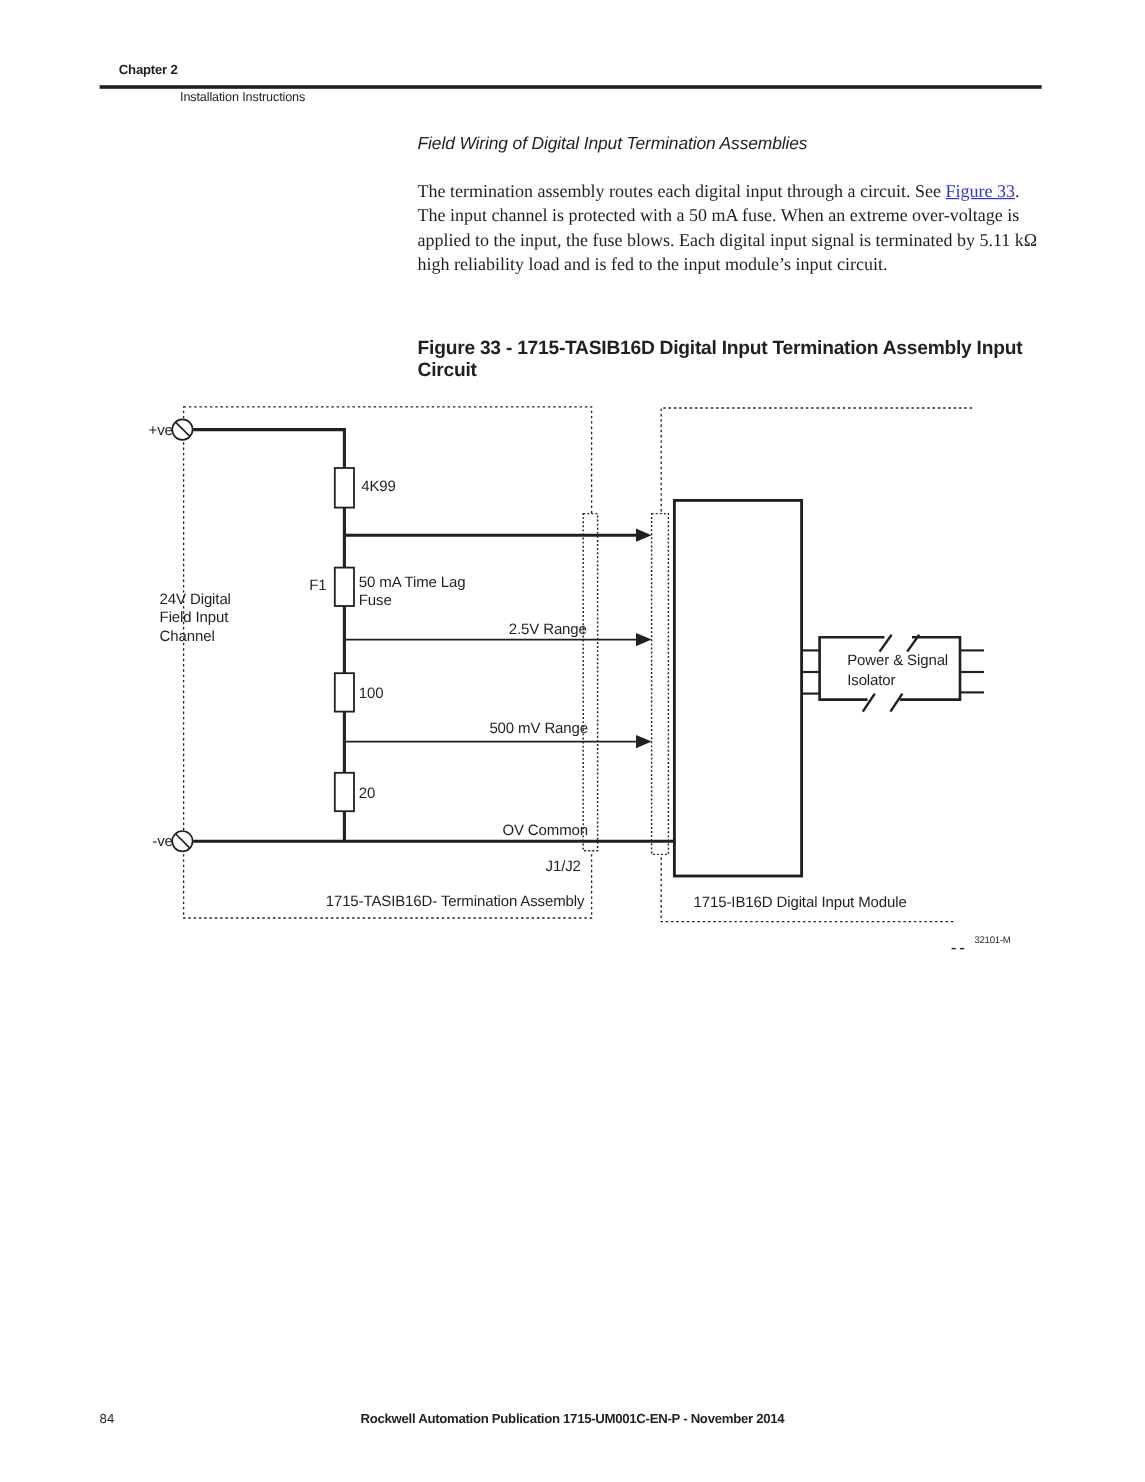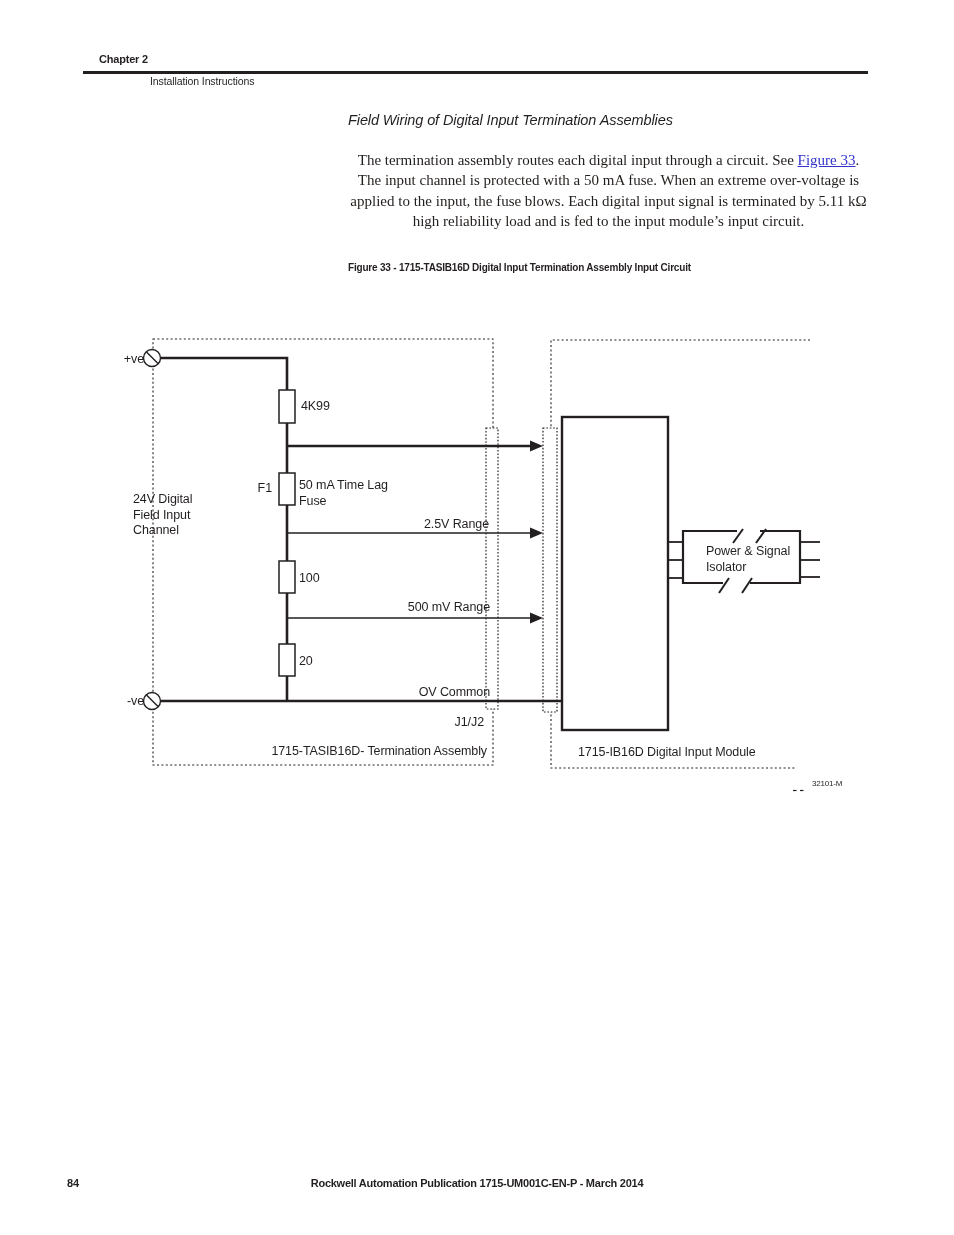--- a/index.html
+++ b/index.html
@@ -29,44 +29,44 @@
 
   
   .heading {
     left: 348px; top: 112px; width: 520px;
     font-size: 14.5px; font-style: italic; font-weight: normal;
     letter-spacing: -0.1px;
   }
   .bodytext {
     left: 348px; top: 150px; width: 521px;
     font-family: "Liberation Serif", serif;
-    font-size: 15px; line-height: 20.4px; color: #221e1c; text-align: center;
+    font-size: 15px; line-height: 20.4px; color: #221e1c;
   }
   .bodytext a {
     color: #3333cc; text-decoration: underline; cursor: pointer;
   }
   .figcaption {
-    left: 348px; top: 262px; width: 520px;
-    font-size: 10px; font-weight: bold; letter-spacing: -0.2px;
+    left: 348px; top: 282px; width: 520px;
+    font-size: 16px; font-weight: bold; letter-spacing: -0.2px;
   }
 
   
   .diagram { left: 0; top: 330px; }
   .diagram text {
     font-family: "Liberation Sans", sans-serif;
     font-size: 12.5px; fill: #231f20; letter-spacing: -0.1px;
   }
   .diagram text.small {
     font-size: 8px; letter-spacing: -0.2px;
   }
 
   
   .ftr-page {
-    left: 67px; top: 1177px;
-    font-size: 11px; font-weight: bold;
+    left: 83px; top: 1177px;
+    font-size: 11px; font-weight: normal;
   }
   .ftr-pub {
     left: 0; top: 1177px; width: 954px; text-align: center;
     font-size: 11px; font-weight: bold; letter-spacing: -0.25px;
   }
 </style>
 </head>
 <body>
 
 <div class="abs hdr-chapter">Chapter 2</div>
@@ -157,13 +157,13 @@
   <text x="706" y="554.5">Power &amp; Signal</text>
   <text x="706" y="571">Isolator</text>
   <text class="small" x="812" y="786">32101-M</text>
   <g stroke="#231f20" stroke-width="1.2">
     <line x1="793" y1="790.5" x2="796.5" y2="790.5"></line>
     <line x1="800" y1="790.5" x2="803.5" y2="790.5"></line>
   </g>
 </svg>
 
 <div class="abs ftr-page">84</div>
-<div class="abs ftr-pub">Rockwell Automation Publication 1715-UM001C-EN-P - March 2014</div>
+<div class="abs ftr-pub">Rockwell Automation Publication 1715-UM001C-EN-P - November 2014</div>
 
 </body></html>

